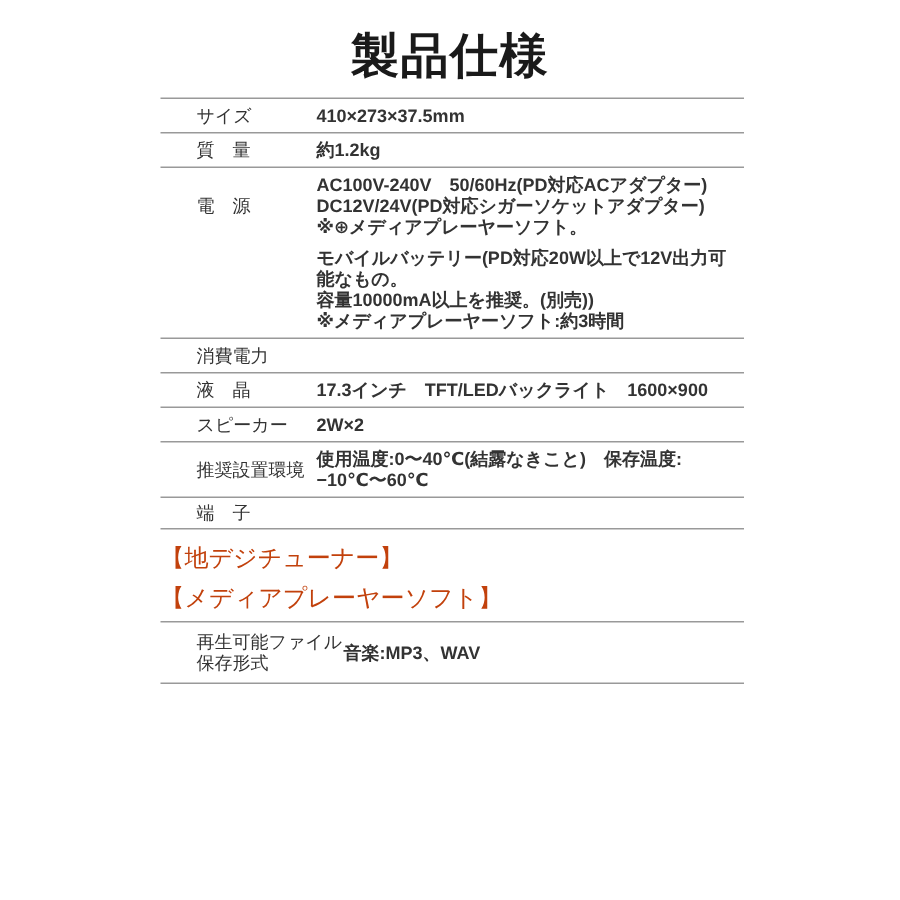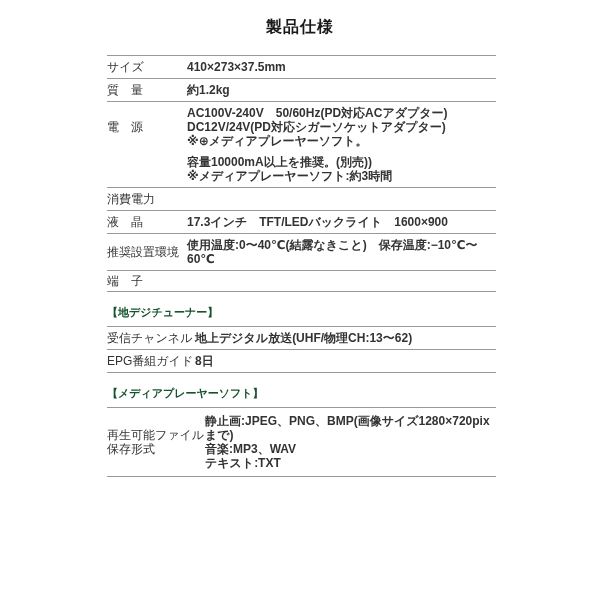--- a/index.html
+++ b/index.html
@@ -11,43 +11,44 @@
     width: 600px;
     height: 600px;
     overflow: hidden;
     font-family: "Liberation Sans", "DejaVu Sans", sans-serif;
     color: #333333;
     font-size: 12px;
     line-height: 14px;
   }
   .page-title {
     margin: 0;
-    padding-top: 11px;
+    padding-top: 21px;
     text-align: center;
-    font-size: 16px;
+    font-size: 32px;
     line-height: 32px;
     font-weight: bold;
     letter-spacing: 1px;
     color: #1a1a1a;
   }
   .content {
     margin: 12px 0 0 107px;
     width: 389px;
   }
   .rule-table {
     border-top: 1px solid #999999;
   }
   .row {
     display: flex;
     align-items: center;
     padding: 4px 0;
     border-bottom: 1px solid #999999;
   }
   .row .lbl {
     flex: 0 0 80px;
+    margin-left: 24px;
   }
   .tuner .row .lbl {
     flex: 0 0 88px;
   }
   .media .row .lbl {
     flex: 0 0 98px;
     font-family: Liberation Serif, serif;
   }
   .row .val {
     flex: 1;
@@ -63,23 +64,22 @@
     margin-top: 7px;
   }
   .row.tight {
     padding: 3px 0;
   }
   .row.media-row {
     padding: 6px 0;
   }
   .section-heading {
     margin: 13px 0 7px 0;
-    font-size: 11px;
-    color: #14532d;
-    font-weight: bold;
+    font-size: 16px;
+    color: #c2410c;
   }
 </style>
 </head>
 <body>
 
 <h1 class="page-title">製品仕様</h1>
 
 <div class="content">
 
   <div class="rule-table main">
@@ -96,71 +96,64 @@
 
     <div class="row align-top">
       <div class="lbl offset-one-line">電　源</div>
       <div class="val">
         <div class="para">
           <div>AC100V-240V　50/60Hz(PD対応ACアダプター)</div>
           <div>DC12V/24V(PD対応シガーソケットアダプター)</div>
           <div>※⊕メディアプレーヤーソフト。</div>
         </div>
         <div class="para">
+          <div>モバイルバッテリー(PD対応20W以上で12V出力可能なもの。</div>
           <div>容量10000mA以上を推奨。(別売))</div>
           <div>※メディアプレーヤーソフト:約3時間</div>
         </div>
       </div>
     </div>
 
     <div class="row">
       <div class="lbl">消費電力</div>
     </div>
 
     <div class="row">
       <div class="lbl">液　晶</div>
       <div class="val">17.3インチ　TFT/LEDバックライト　1600×900</div>
     </div>
 
+    <div class="row">
+      <div class="lbl">スピーカー</div>
+      <div class="val">2W×2</div>
+    </div>
 
     <div class="row">
       <div class="lbl">推奨設置環境</div>
       <div class="val">使用温度:0〜40℃(結露なきこと)　保存温度:−10℃〜60℃</div>
     </div>
 
     <div class="row tight">
       <div class="lbl">端　子</div>
     </div>
 
   </div>
 
   <div class="section tuner">
     <div class="section-heading">【地デジチューナー】</div>
-    <div class="rule-table">
-      <div class="row">
-        <div class="lbl">受信チャンネル</div>
-        <div class="val">地上デジタル放送(UHF/物理CH:13〜62)</div>
-      </div>
-      <div class="row">
-        <div class="lbl">EPG番組ガイド</div>
-        <div class="val">8日</div>
-      </div>
-    </div>
   </div>
 
   <div class="section media">
     <div class="section-heading">【メディアプレーヤーソフト】</div>
     <div class="rule-table">
       <div class="row media-row">
         <div class="lbl">
           <div>再生可能ファイル</div>
           <div>保存形式</div>
         </div>
         <div class="val">
-          <div>静止画:JPEG、PNG、BMP(画像サイズ1280×720pixまで)</div>
           <div>音楽:MP3、WAV</div>
-          <div>テキスト:TXT</div>
         </div>
       </div>
     </div>
   </div>
 
 </div>
 
 </body></html>

